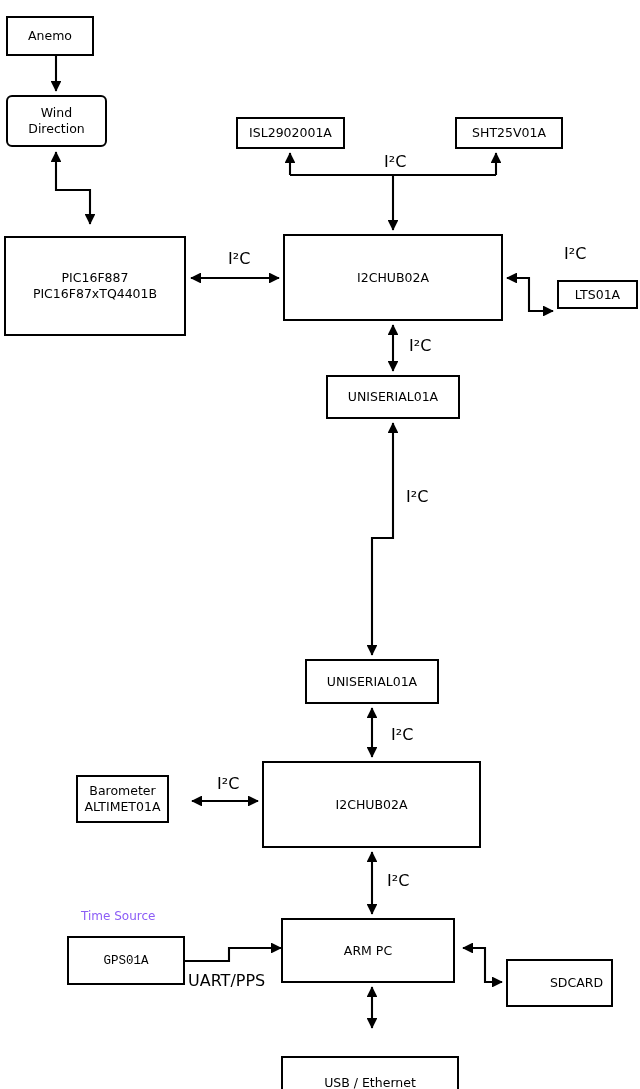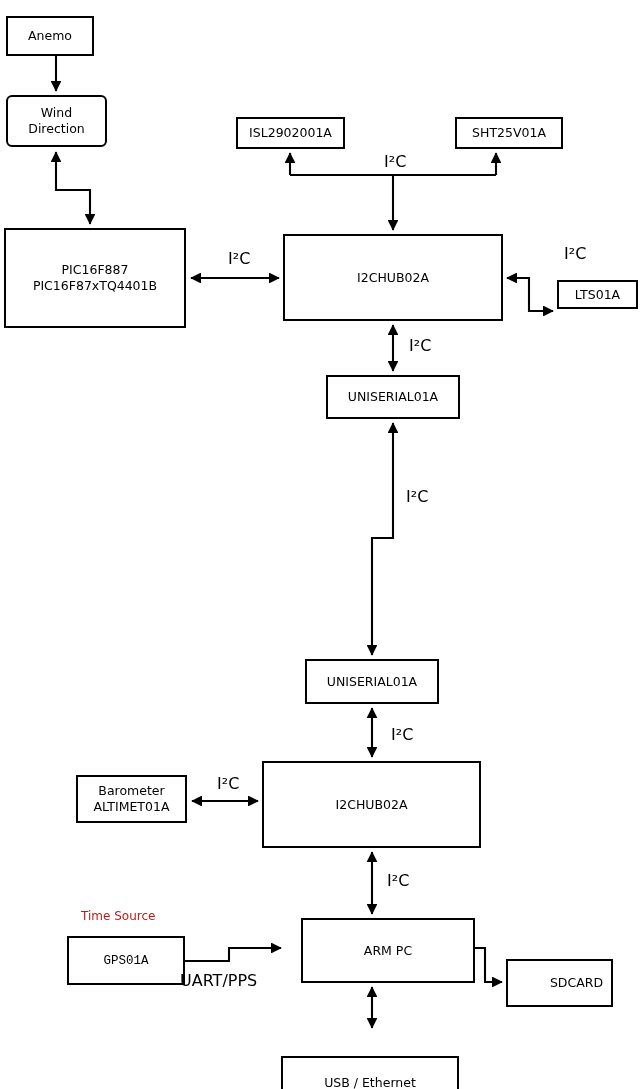--- a/index.html
+++ b/index.html
@@ -47,21 +47,21 @@
     position: absolute;
     color: #000000;
     font-size: 16px;
     line-height: 1;
     white-space: nowrap;
     z-index: 3;
     background: transparent;
   }
   .free-label {
     position: absolute;
-    color: #b91c1c;
+    color: #8b5cf6;
     font-size: 12px;
     line-height: 1;
     white-space: nowrap;
     z-index: 3;
   }
 </style>
 </head>
 <body>
 
 <div id="diagram-root">
@@ -108,21 +108,21 @@
 
   <div class="node" style="left:6px; top:16px; width:88px; height:40px;">
     <span class="node-label">Anemo</span>
   </div>
 
   <div class="node" style="left:6px; top:95px; width:101px; height:52px;border-radius:6px;">
     <span class="node-label">Wind
 Direction</span>
   </div>
 
-  <div class="node" style="left:4px; top:228px; width:182px; height:100px;">
+  <div class="node" style="left:4px; top:236px; width:182px; height:100px;">
     <span class="node-label">PIC16F887
 PIC16F87xTQ4401B</span>
   </div>
 
   <div class="node" style="left:236px; top:117px; width:109px; height:32px;">
     <span class="node-label">ISL2902001A</span>
   </div>
 
   <div class="node" style="left:440px; top:117px; width:108px; height:32px;margin-left:15px;">
     <span class="node-label">SHT25V01A</span>
@@ -141,30 +141,30 @@
   </div>
 
   <div class="node" style="left:305px; top:659px; width:134px; height:45px;">
     <span class="node-label">UNISERIAL01A</span>
   </div>
 
   <div class="node" style="left:262px; top:761px; width:219px; height:87px;">
     <span class="node-label">I2CHUB02A</span>
   </div>
 
-  <div class="node" style="left:76px; top:775px; width:111px; height:48px;">
+  <div class="node" style="left:76px; top:775px; width:93px; height:48px;">
     <span class="node-label">Barometer
 ALTIMET01A</span>
   </div>
 
   <div class="node" style="left:67px; top:936px; width:118px; height:49px;font-family:Liberation Mono, monospace;">
     <span class="node-label">GPS01A</span>
   </div>
 
-  <div class="node" style="left:301px; top:918px; width:174px; height:65px;">
+  <div class="node" style="left:281px; top:918px; width:174px; height:65px;">
     <span class="node-label">ARM PC</span>
   </div>
 
   <div class="node" style="left:506px; top:959px; width:107px; height:48px;padding-left:34px;">
     <span class="node-label">SDCARD</span>
   </div>
 
   <div class="node" style="left:281px; top:1032px; width:178px; height:54px;margin-top:24px;">
     <span class="node-label">USB / Ethernet</span>
   </div>
@@ -178,17 +178,17 @@
   <span class="edge-label" style="left:409px; top:338px;">I²C</span>
 
   <span class="edge-label" style="left:406px; top:489px;">I²C</span>
 
   <span class="edge-label" style="left:391px; top:727px;">I²C</span>
 
   <span class="edge-label" style="left:217px; top:776px;">I²C</span>
 
   <span class="edge-label" style="left:387px; top:873px;">I²C</span>
 
-  <span class="edge-label" style="left:180px; top:973px;">UART/PPS</span>
+  <span class="edge-label" style="left:188px; top:973px;">UART/PPS</span>
 
   <span class="free-label" style="left:81px; top:910px;">Time Source</span>
 
 </div>
 
 </body></html>

